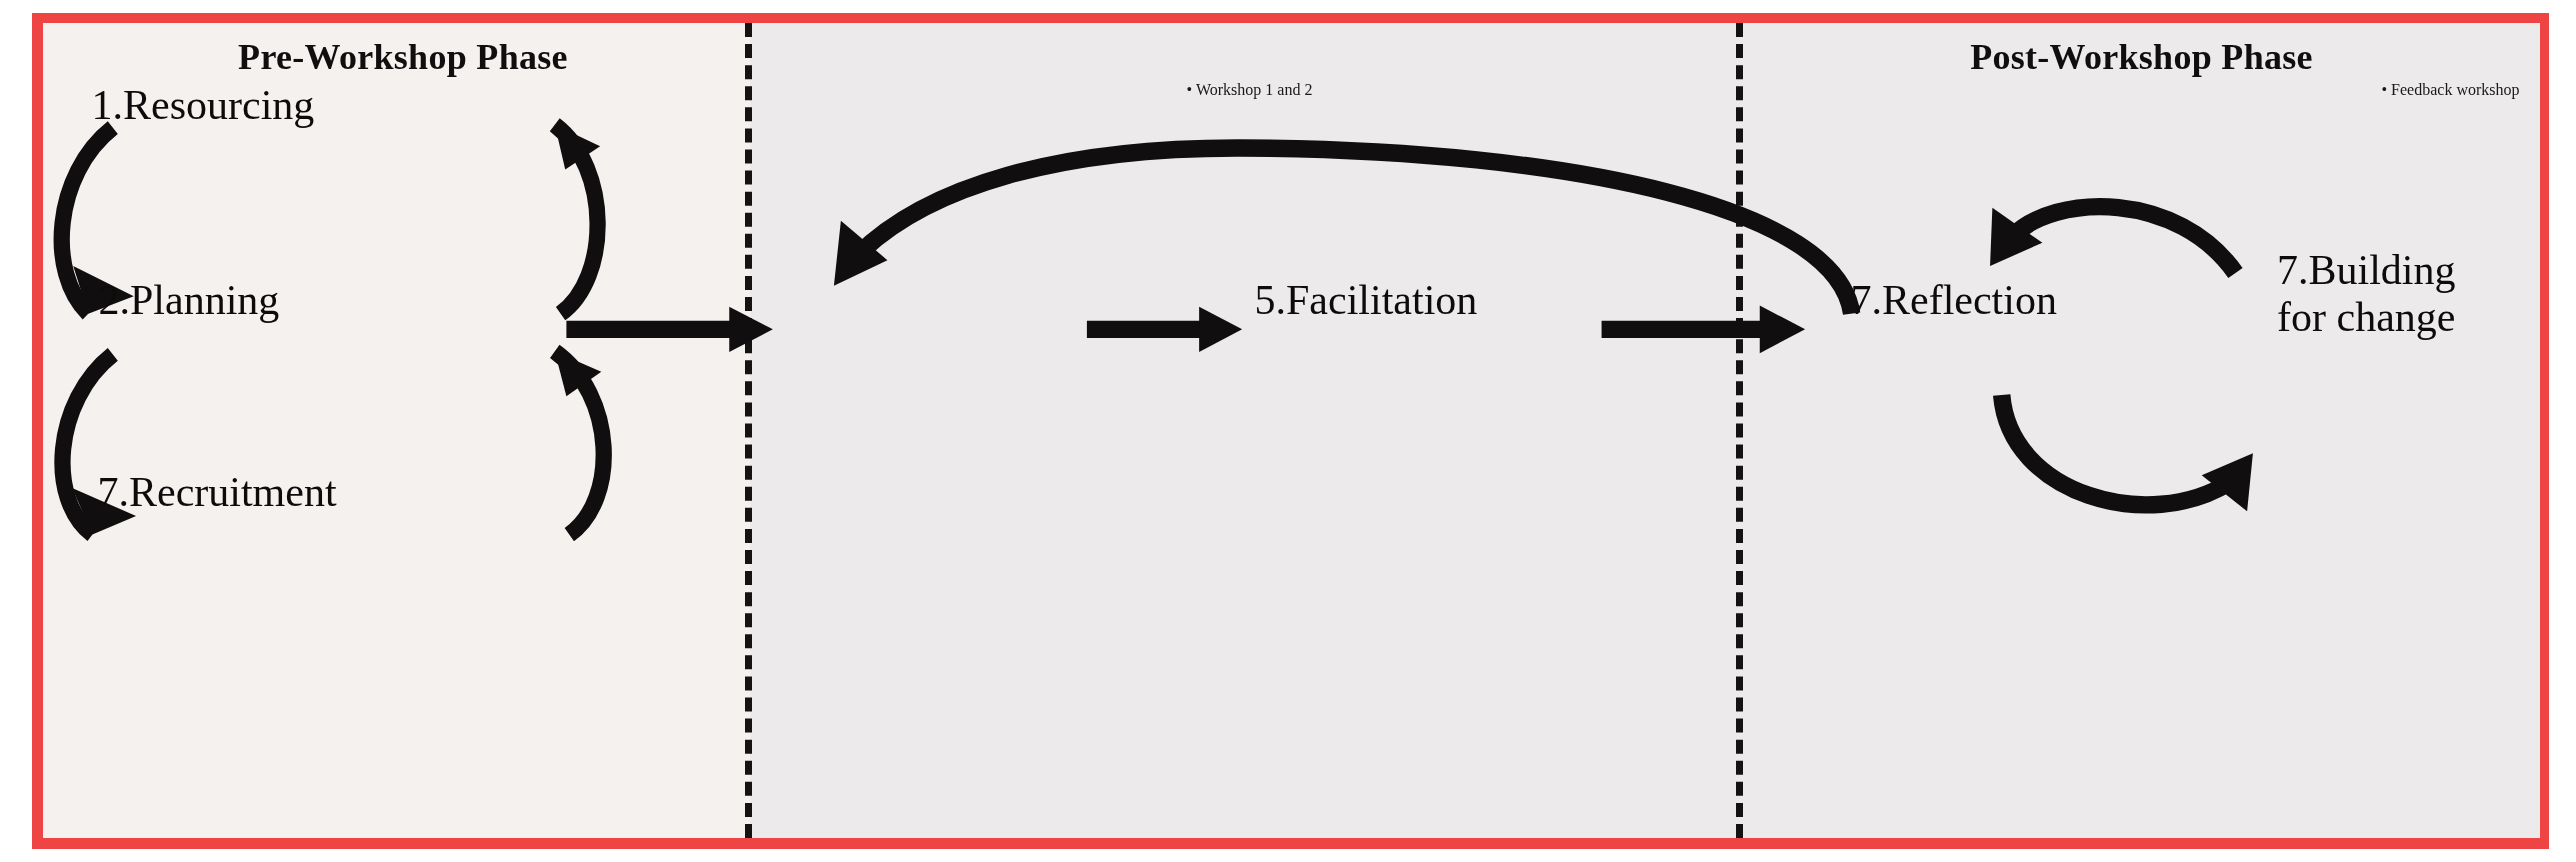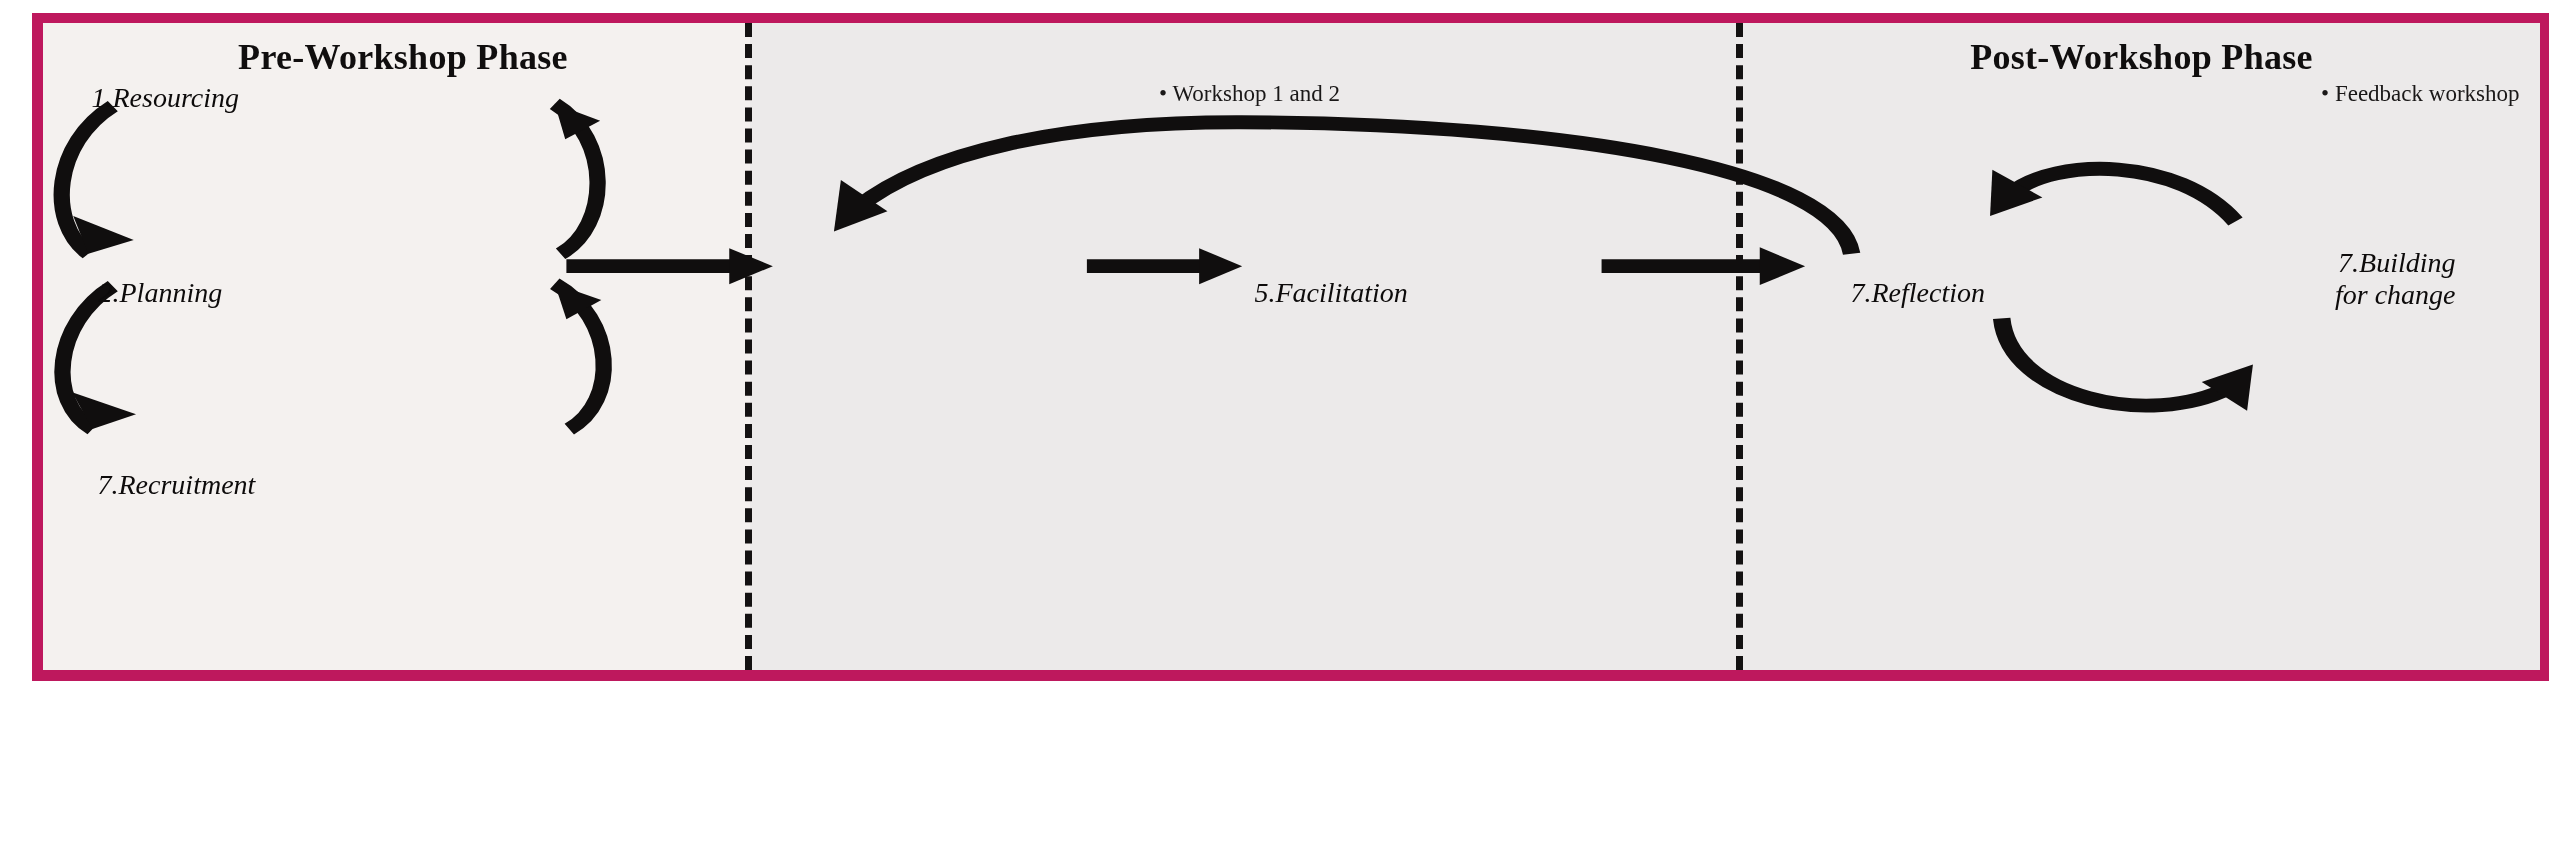--- a/index.html
+++ b/index.html
@@ -22,22 +22,22 @@
     width: 2576px;
     height: 863px;
   }
 
   
   .frame {
     position: absolute;
     left: 32px;
     top: 12.8px;
     width: 2517px;
-    height: 668px;
-    background: #be185d;
+    height: 836px;
+    background: #ef4444;
     box-sizing: border-box;
     padding: 10.5px 9.3px 10.5px 10.5px;
   }
 
   
   .panels {
     position: relative;
     width: 100%;
     height: 100%;
     display: flex;
@@ -72,40 +72,39 @@
     font-weight: bold;
     font-size: 36px;
     letter-spacing: 0.3px;
     color: #100e0e;
     white-space: nowrap;
     font-family: "Liberation Serif", "DejaVu Serif", serif;
   }
   .phase-sub {
     position: absolute;
     text-align: center;
-    font-size: 23px;
+    font-size: 16px;
     color: #1a1818;
     white-space: nowrap;
     font-family: "Liberation Serif", "DejaVu Serif", serif;
   }
   #phase-title-pre      { left: 35px;   top: 12.8px;  width: 651px; }
   #phase-title-workshop { left: 733px; top: 12.8px;  width: 948px; }
   #phase-sub-workshop   { left: 733px; top: 58px; width: 948px; }
   #phase-title-post     { left: 1721px; top: 12.8px;  width: 756px; }
   #phase-sub-post       { left: 1721px; top: 58px; width: 756px; text-align: right; }
 
   
   .node {
     position: absolute;
-    font-size: 28px;
+    font-size: 42px;
     color: #0d0b0b;
     white-space: nowrap;
     line-height: 1.0;
     font-family: "Liberation Serif", "DejaVu Serif", serif;
-    font-style: italic;
   }
   .node.two-line { white-space: normal; text-align: right; line-height: 1.12; }
 
   #node-resourcing  { left: 49px;   top: 61px; }
   #node-planning    { left: 44px;   top: 256px; margin-left: 12px; }
   #node-recruitment { left: 55px;   top: 448px; }
   #node-sensitizing { left: 741px; top: 256px; }
   #node-facilitation{ left: 1212px; top: 256px; }
   #node-reflection  { left: 1808px; top: 256px; }
   #node-building    { left: 2140px; top: 224px; width: 273px; }

